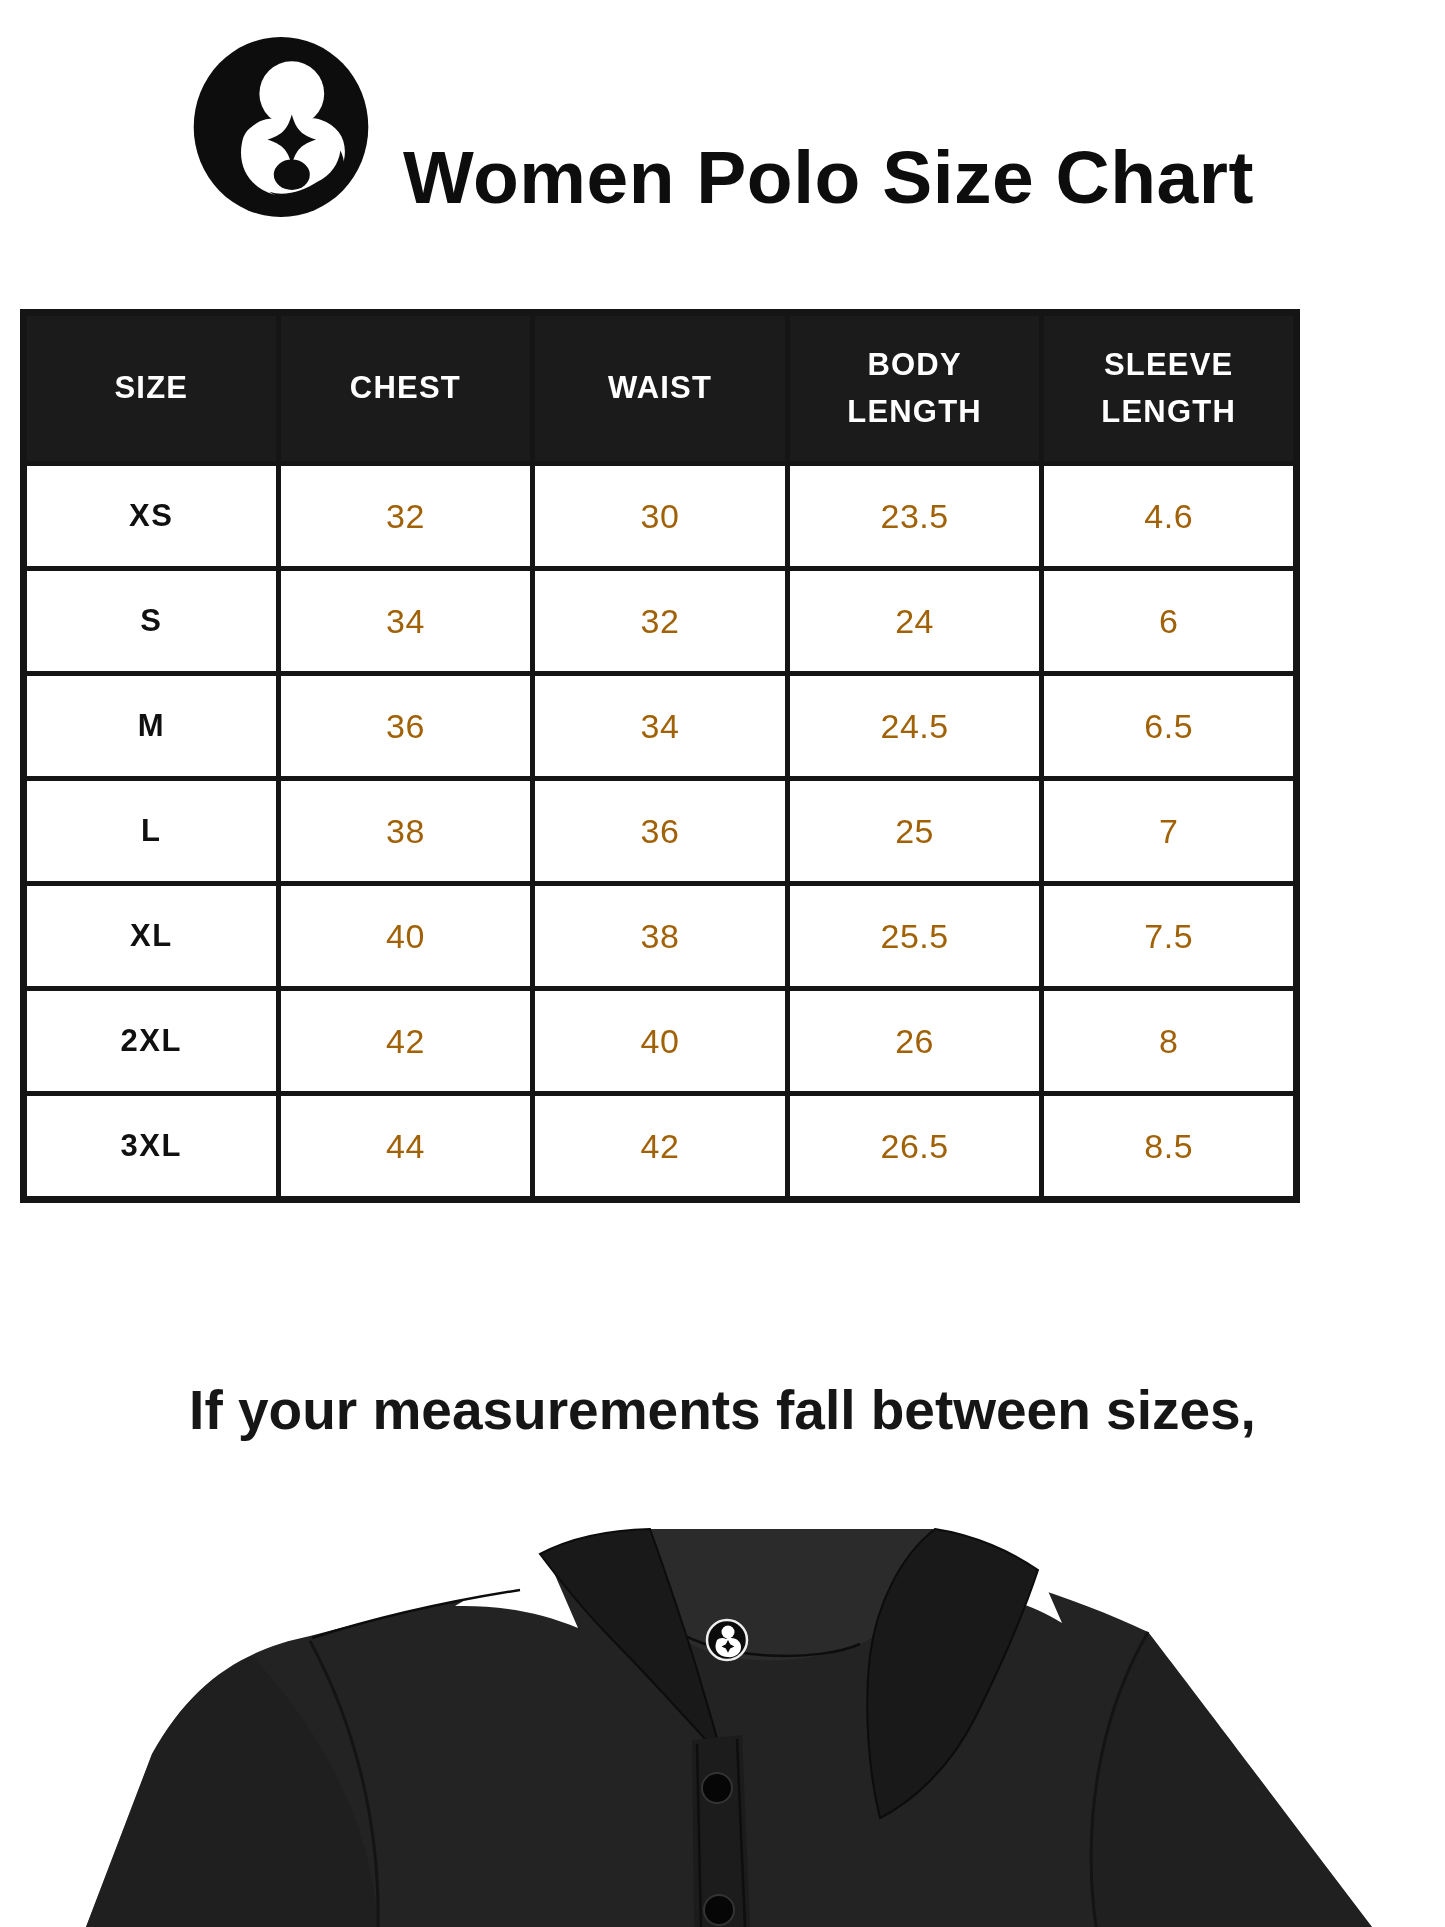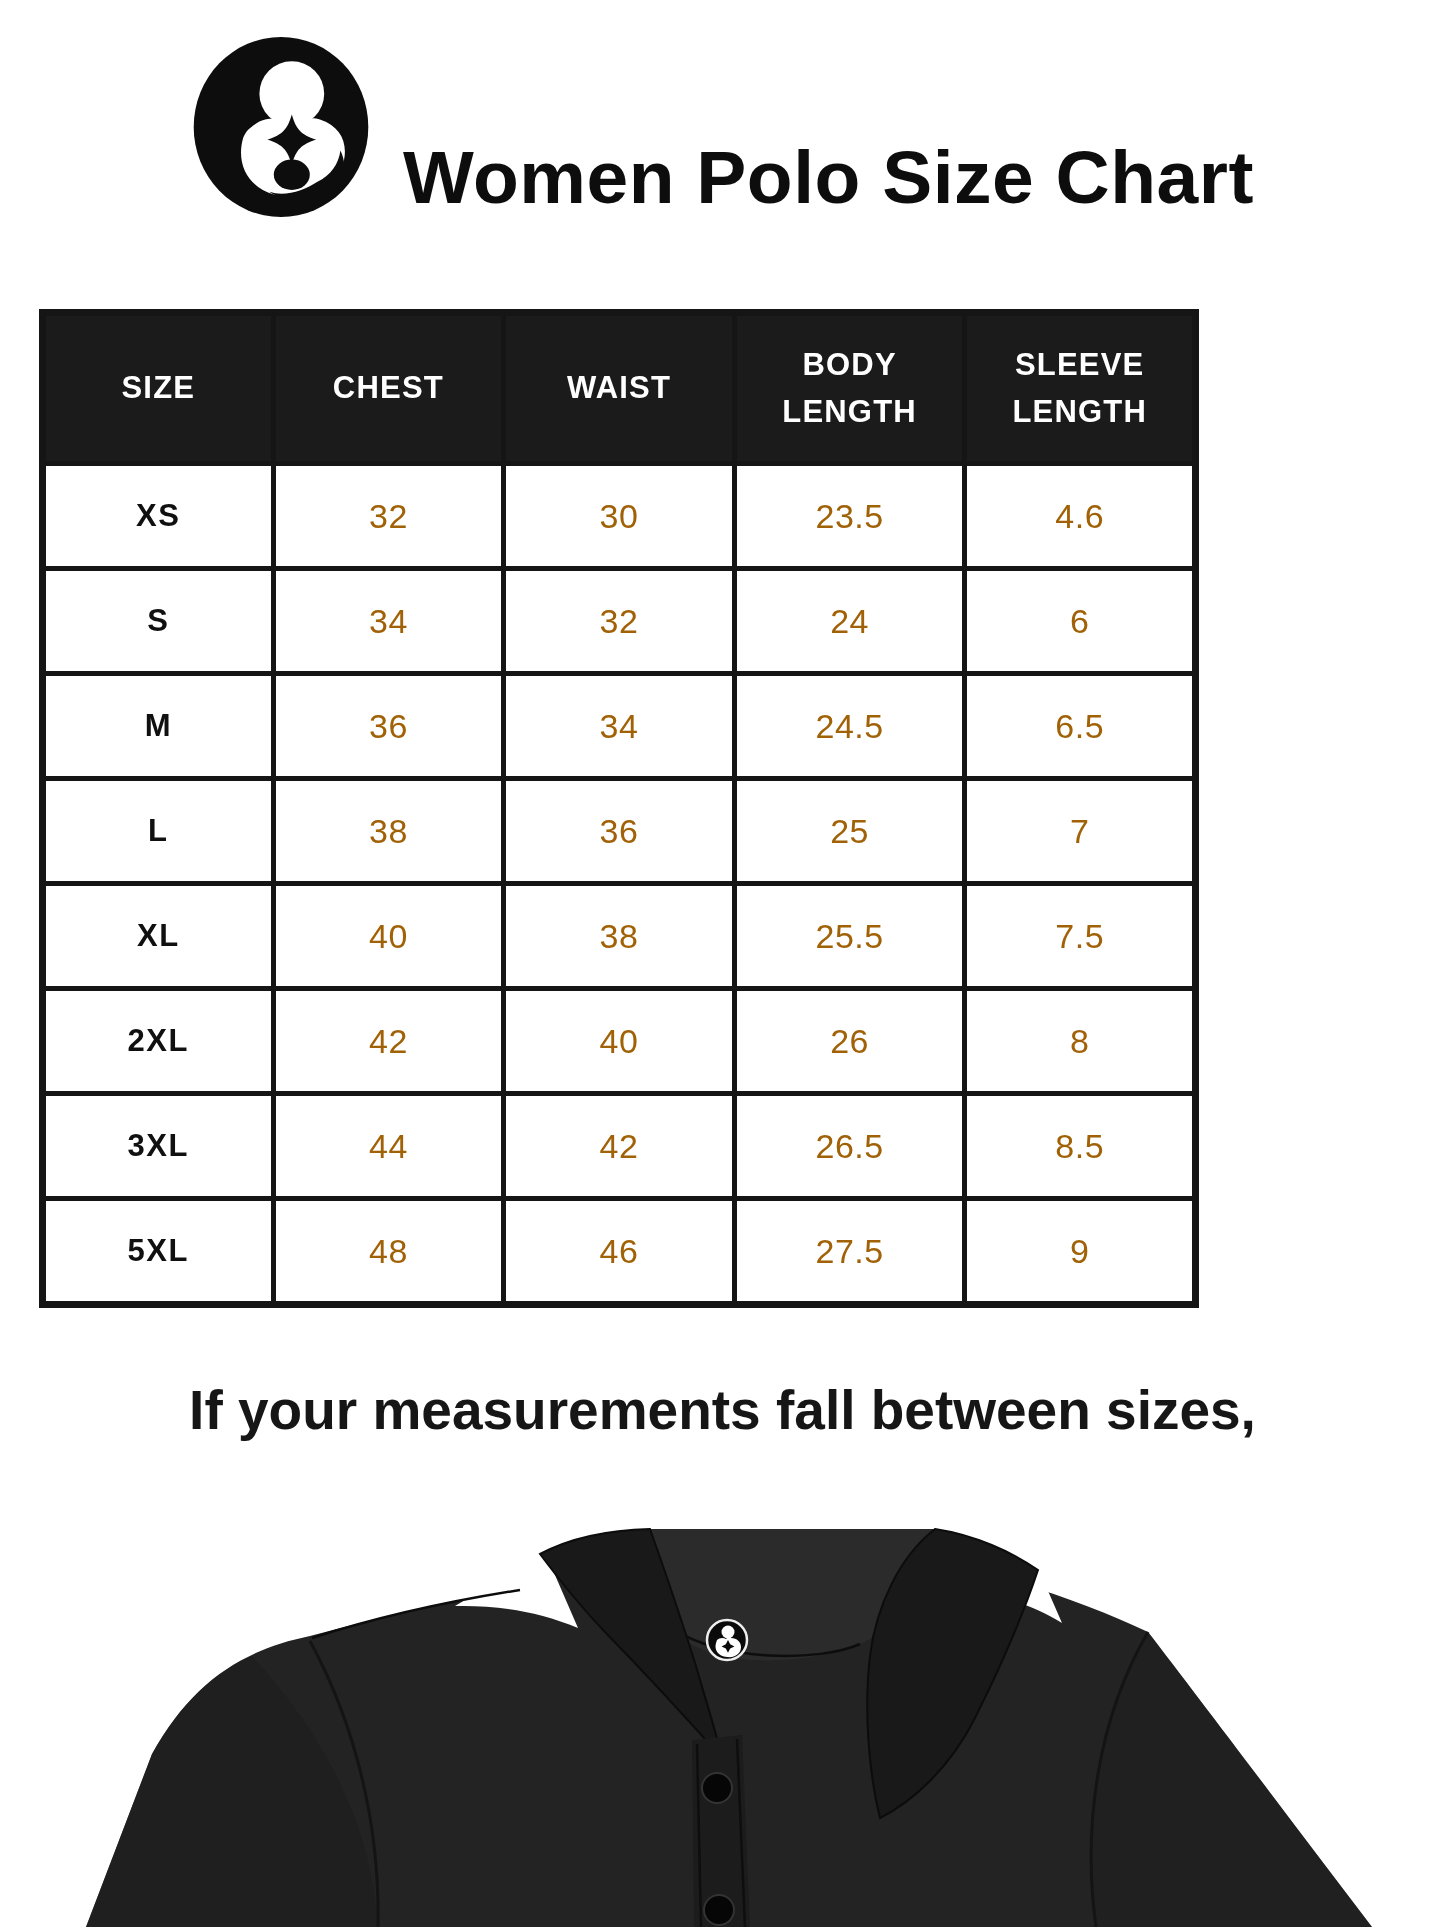--- a/index.html
+++ b/index.html
@@ -12,21 +12,21 @@
     position:absolute; top:34px; left:0; width:100%;
     display:flex; align-items:flex-end; justify-content:center; gap:32px;
   }
   .brand-logo { width:180px; height:186px; flex:0 0 auto; display:block; }
   .page-title {
     font-size:75px; font-weight:800; color:#0d0d0d; letter-spacing:0.5px;
     white-space:nowrap;
   }
   
   .size-table {
-    position:absolute; top:309px; left:39px; width:1160px;
+    position:absolute; top:309px; left:20px; width:1280px;
     border-collapse:collapse; table-layout:fixed;
     border:7px solid #151515;
   }
   .size-table th, .size-table td {
     border:5px solid #151515; text-align:center; vertical-align:middle;
   }
   .size-table th {
     background:#1b1b1b; color:#ffffff; font-size:31px; font-weight:700;
     letter-spacing:1.2px; height:145px; padding:0 45px; line-height:1.5;
   }
@@ -120,27 +120,20 @@
         <td>26</td>
         <td>8</td>
       </tr>
       <tr>
         <td class="size-col">3XL</td>
         <td>44</td>
         <td>42</td>
         <td>26.5</td>
         <td>8.5</td>
       </tr>
-      <tr>
-        <td class="size-col">5XL</td>
-        <td>48</td>
-        <td>46</td>
-        <td>27.5</td>
-        <td>9</td>
-      </tr>
     </tbody>
   </table>
 
   <div class="note">
     <div>If your measurements fall between sizes,</div>
   </div>
 
   <svg class="polo" viewBox="0 0 1445 401" aria-hidden="true">
 
     <path fill="#232323" d="M86,401 L152,228

